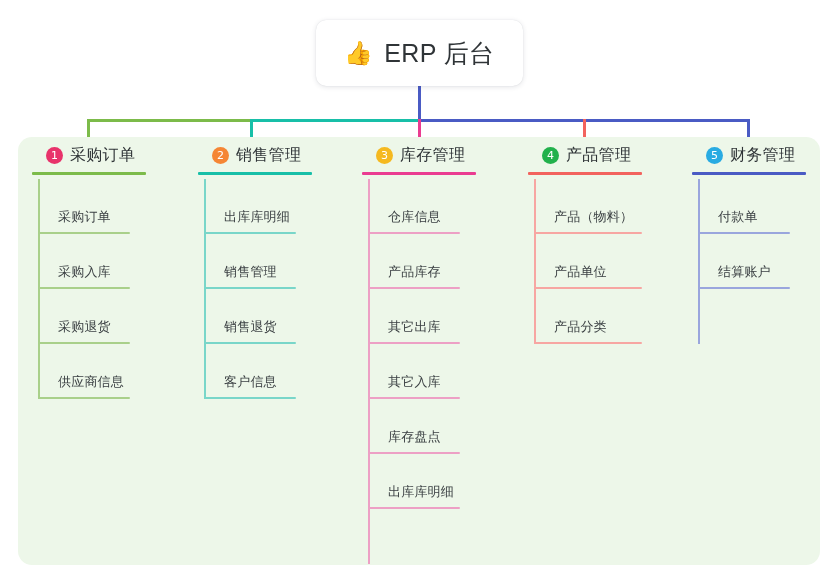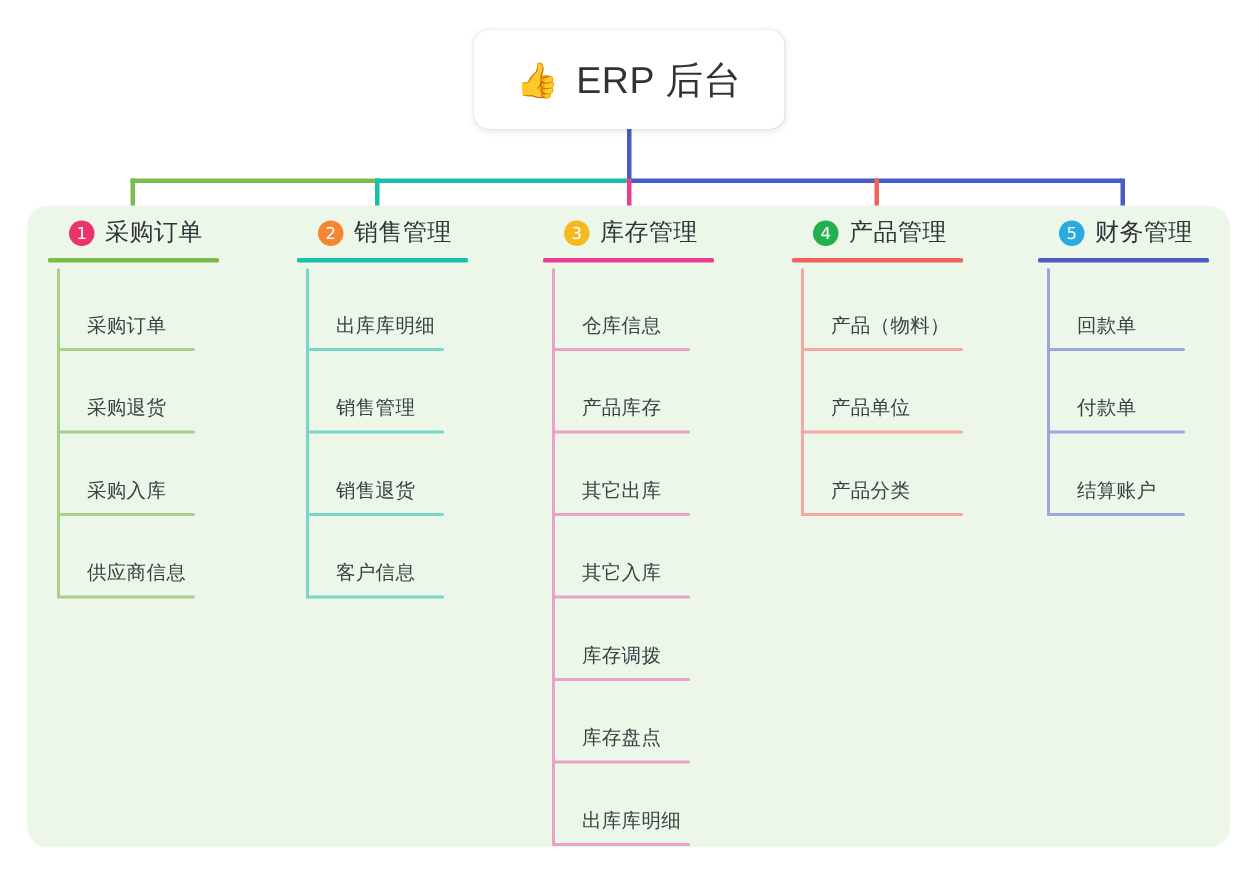--- a/index.html
+++ b/index.html
@@ -159,25 +159,25 @@
         <span class="col-title">采购订单</span>
       </div>
       <div class="col-rule" style="width: 114px; background: rgb(124, 187, 74);"></div>
       <div class="leaf-list">
         <div class="spine" style="background: rgb(169, 208, 138); height: 220px;"></div>
         <div class="leaf">
           <span class="leaf-text">采购订单</span>
           <div class="leaf-rule" style="width: 92px; background: rgb(169, 208, 138);"></div>
         </div>
         <div class="leaf">
+          <span class="leaf-text">采购入库</span>
+          <div class="leaf-rule" style="width: 92px; background: rgb(169, 208, 138);"></div>
+        </div>
+        <div class="leaf">
           <span class="leaf-text">采购退货</span>
-          <div class="leaf-rule" style="width: 92px; background: rgb(169, 208, 138);"></div>
-        </div>
-        <div class="leaf">
-          <span class="leaf-text">采购入库</span>
           <div class="leaf-rule" style="width: 92px; background: rgb(169, 208, 138);"></div>
         </div>
         <div class="leaf">
           <span class="leaf-text">供应商信息</span>
           <div class="leaf-rule" style="width: 92px; background: rgb(169, 208, 138);"></div>
         </div>
       </div>
     </div>
     <div class="column" style="left: 198px;">
       <div class="col-header">
@@ -223,24 +223,20 @@
         </div>
         <div class="leaf">
           <span class="leaf-text">其它出库</span>
           <div class="leaf-rule" style="width: 92px; background: rgb(237, 160, 197);"></div>
         </div>
         <div class="leaf">
           <span class="leaf-text">其它入库</span>
           <div class="leaf-rule" style="width: 92px; background: rgb(237, 160, 197);"></div>
         </div>
         <div class="leaf">
-          <span class="leaf-text">库存调拨</span>
-          <div class="leaf-rule" style="width: 92px; background: rgb(237, 160, 197);"></div>
-        </div>
-        <div class="leaf">
           <span class="leaf-text">库存盘点</span>
           <div class="leaf-rule" style="width: 92px; background: rgb(237, 160, 197);"></div>
         </div>
         <div class="leaf">
           <span class="leaf-text">出库库明细</span>
           <div class="leaf-rule" style="width: 92px; background: rgb(237, 160, 197);"></div>
         </div>
       </div>
     </div>
     <div class="column" style="left: 528px;">
@@ -267,24 +263,20 @@
     </div>
     <div class="column" style="left: 692px;">
       <div class="col-header">
         <span class="col-badge" style="background: rgb(41, 171, 226);">5</span>
         <span class="col-title">财务管理</span>
       </div>
       <div class="col-rule" style="width: 114px; background: rgb(74, 91, 196);"></div>
       <div class="leaf-list">
         <div class="spine" style="background: rgb(154, 166, 221); height: 165px;"></div>
         <div class="leaf">
-          <span class="leaf-text">回款单</span>
-          <div class="leaf-rule" style="width: 92px; background: rgb(154, 166, 221);"></div>
-        </div>
-        <div class="leaf">
           <span class="leaf-text">付款单</span>
           <div class="leaf-rule" style="width: 92px; background: rgb(154, 166, 221);"></div>
         </div>
         <div class="leaf">
           <span class="leaf-text">结算账户</span>
           <div class="leaf-rule" style="width: 92px; background: rgb(154, 166, 221);"></div>
         </div>
       </div>
     </div>
   </div>

